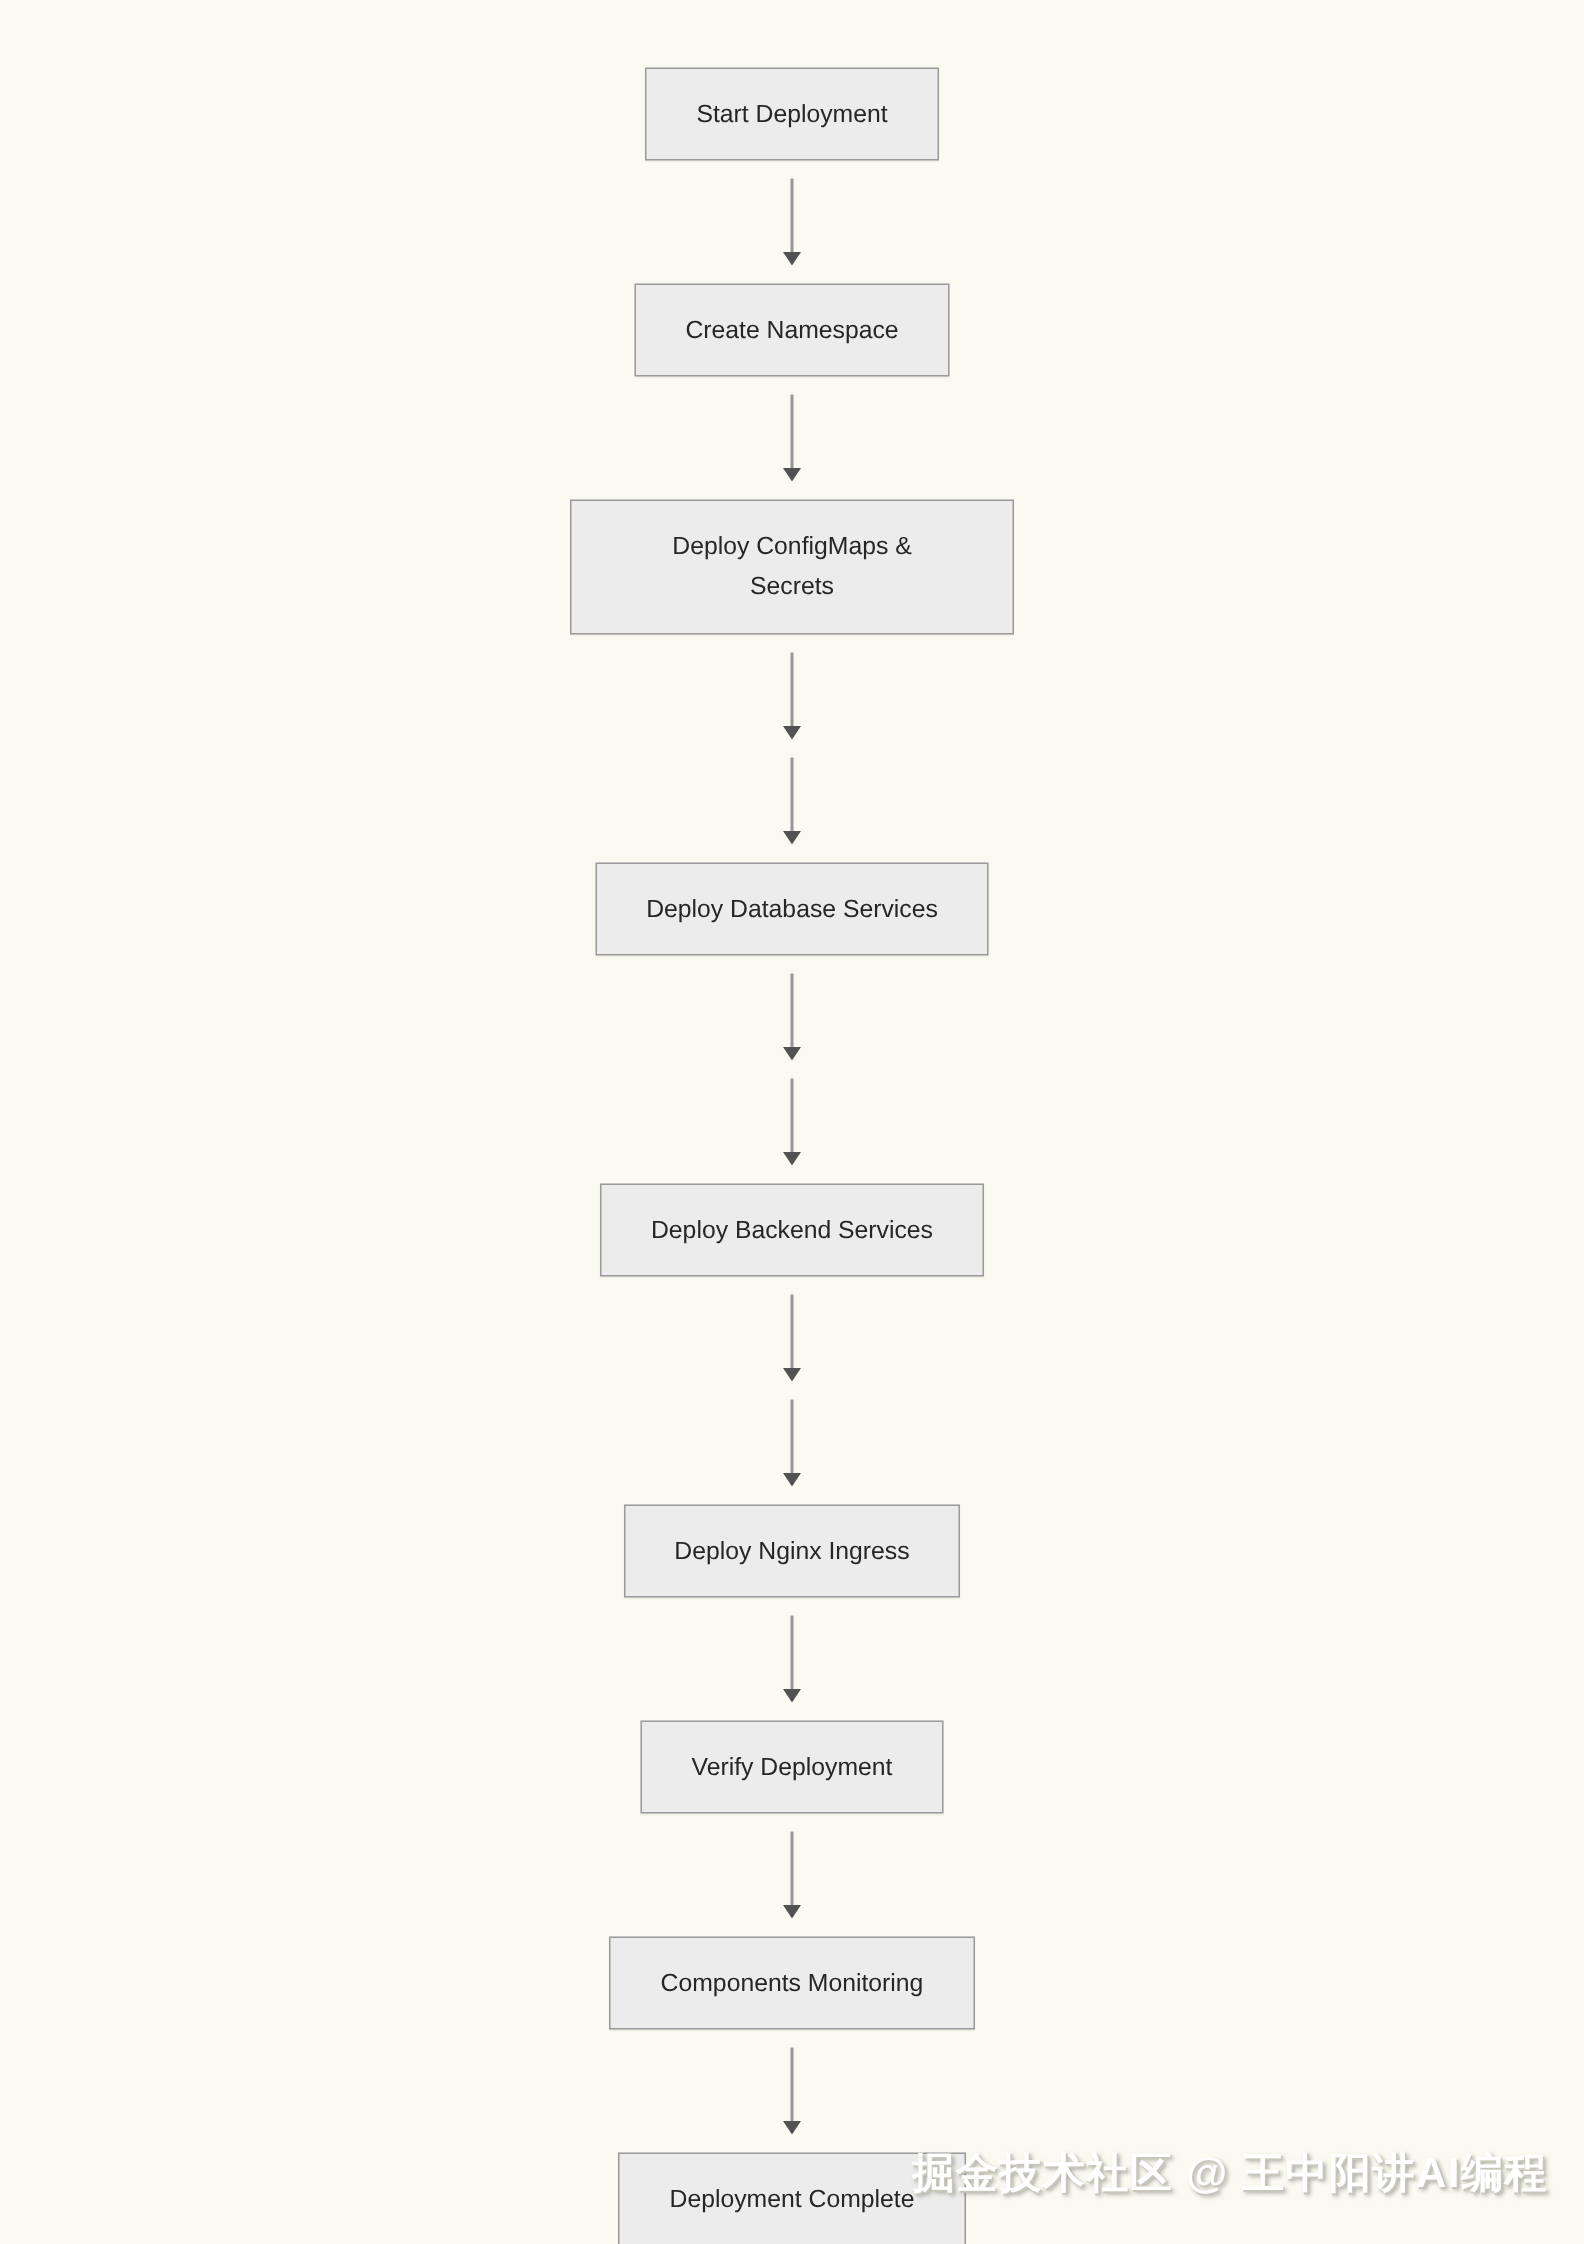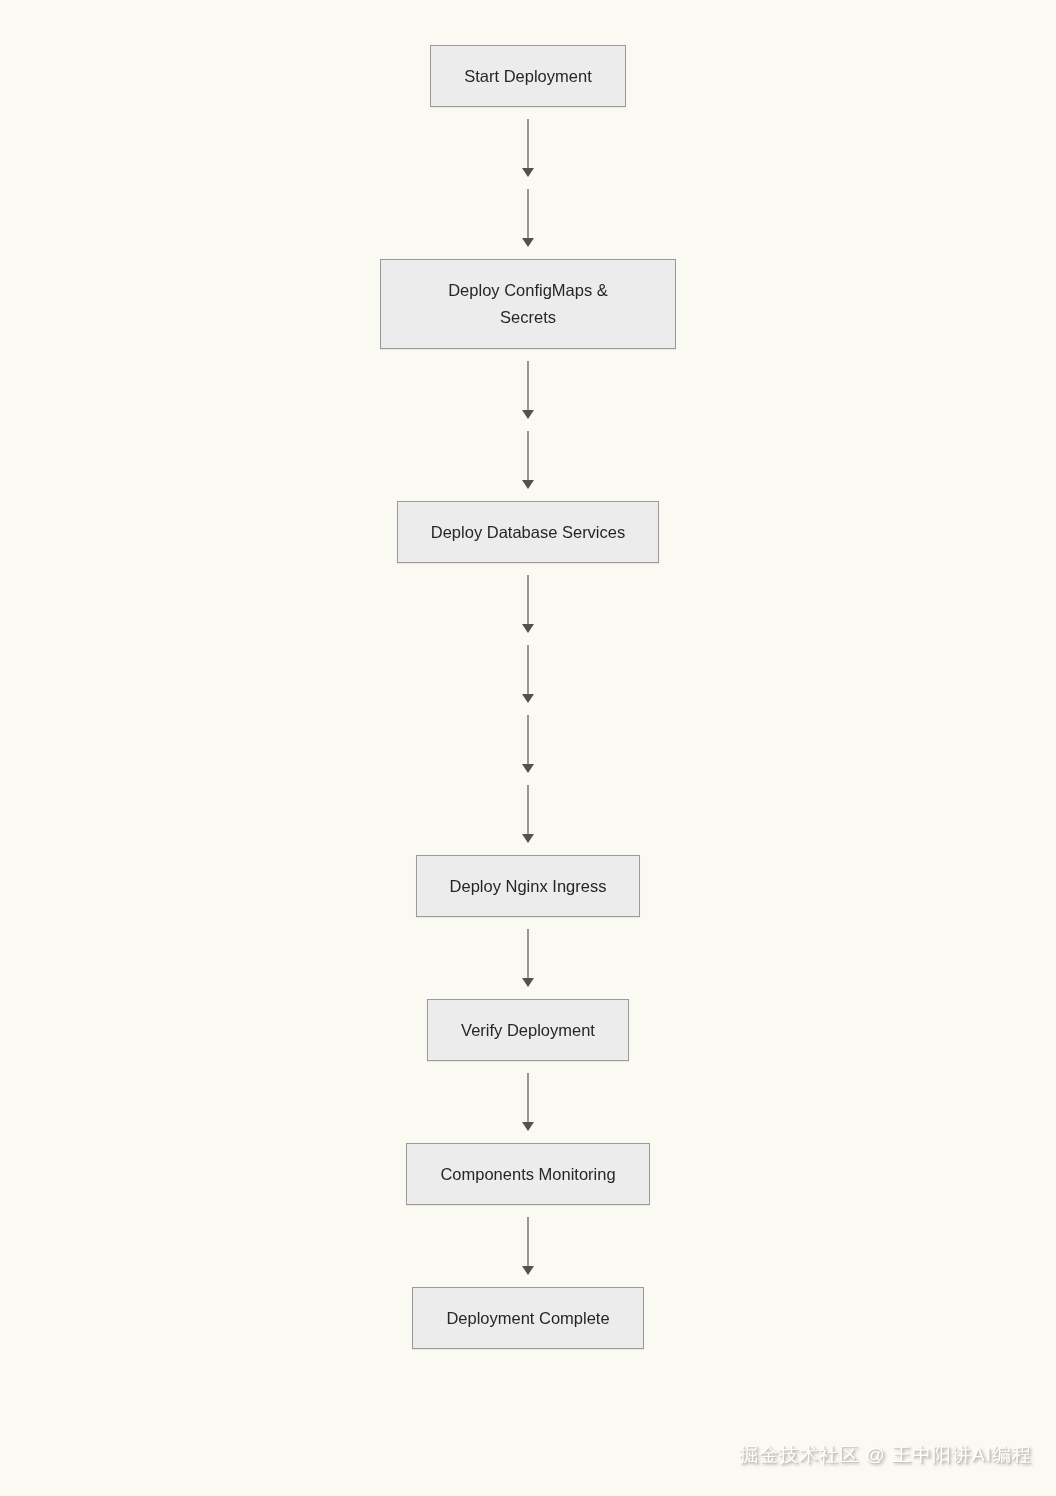--- a/index.html
+++ b/index.html
@@ -68,42 +68,43 @@
     width: 0;
     height: 0;
     border-left: 6px solid transparent;
     border-right: 6px solid transparent;
     border-top: 9px solid #525252;
   }
   .watermark {
     position: absolute;
     right: 24px;
     bottom: 28px;
-    font-size: 19px;
-    font-weight: normal;
+    font-size: 28px;
+    font-weight: bold;
     color: #ffffff;
     letter-spacing: 1px;
     text-shadow: 1px 1px 0 #c9c6bd, 2px 2px 3px rgba(130,128,120,0.7);
     white-space: nowrap;
   }
 </style>
 </head>
 <body>
 
 <div class="canvas">
 
   <div class="flow">
 
     <div class="node">Start Deployment</div>
 
     <div class="connector">
       <div class="line"></div>
       <div class="head"></div>
     </div>
 
+    <div class="node">Create Namespace</div>
 
     <div class="connector">
       <div class="line"></div>
       <div class="head"></div>
     </div>
 
     <div class="node two-line">Deploy ConfigMaps &amp;
 Secrets</div>
 
     <div class="connector">
@@ -123,20 +124,21 @@
       <div class="line"></div>
       <div class="head"></div>
     </div>
 
 
     <div class="connector">
       <div class="line"></div>
       <div class="head"></div>
     </div>
 
+    <div class="node">Deploy Backend Services</div>
 
     <div class="connector">
       <div class="line"></div>
       <div class="head"></div>
     </div>
 
 
     <div class="connector">
       <div class="line"></div>
       <div class="head"></div>

